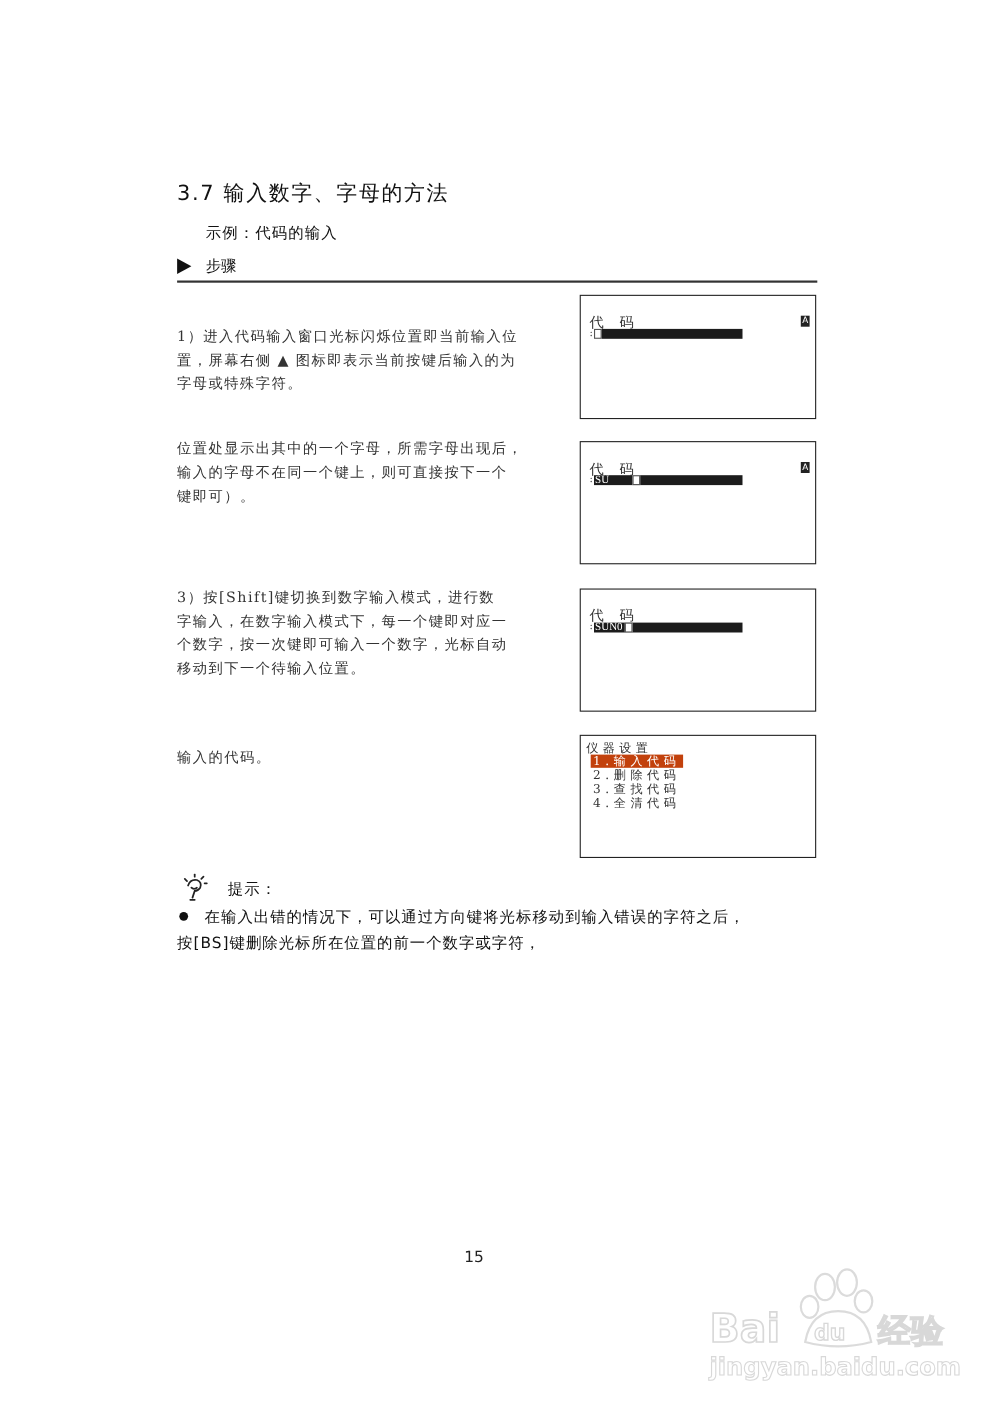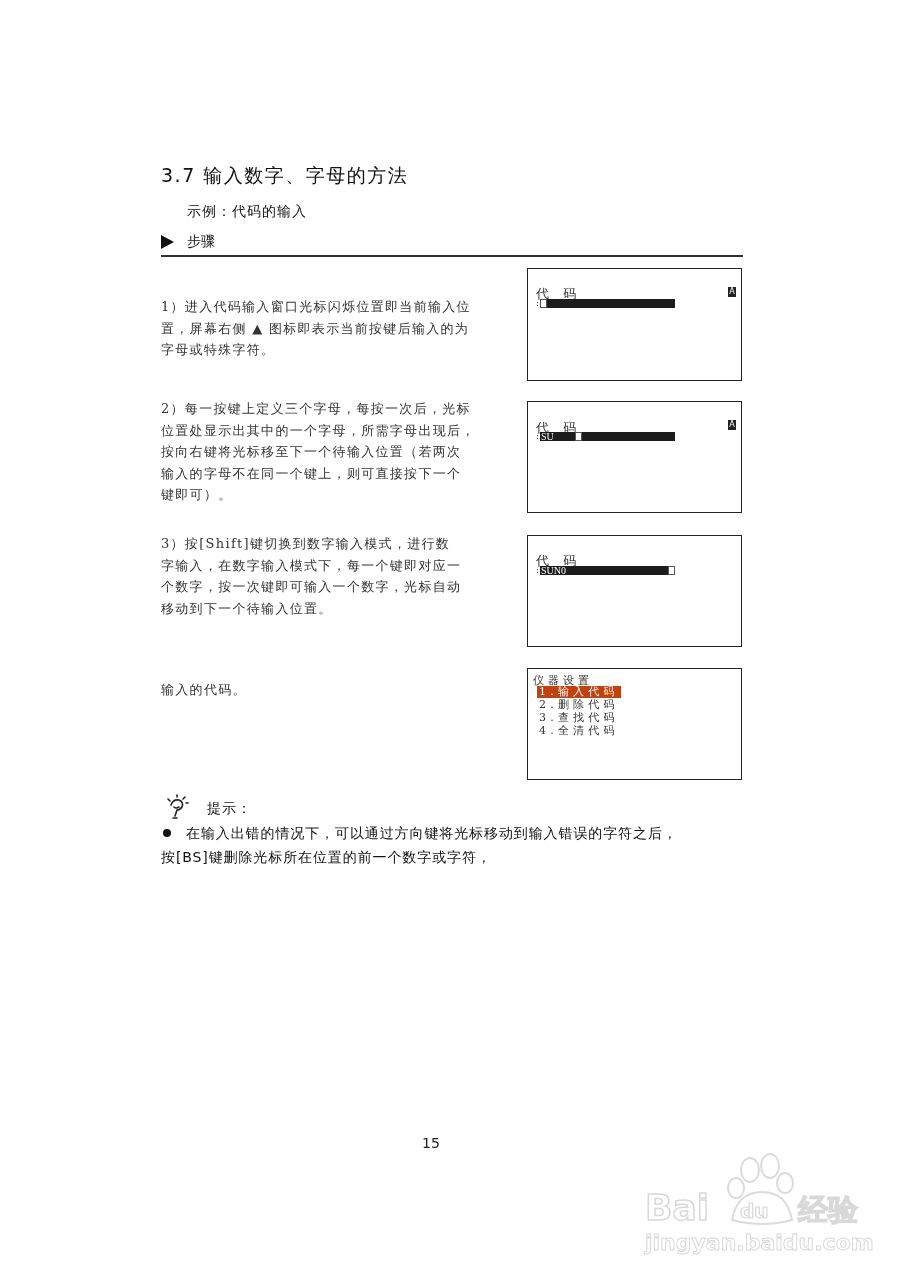--- a/index.html
+++ b/index.html
@@ -72,23 +72,21 @@
   <div class="field" style="top:30px;">
     <span class="colon">:</span>
     <span class="cursor"></span>
     <span class="bar" style="width:128px;">
       <span class="txt"></span>
     </span>
   </div>
 </div>
 
 <div class="abs step-text" style="top:398px;">
-  <div>2）每一按键上定义三个字母，每按一次后，光标</div>
   <div>位置处显示出其中的一个字母，所需字母出现后，</div>
-  <div>按向右键将光标移至下一个待输入位置（若两次</div>
   <div>输入的字母不在同一个键上，则可直接按下一个</div>
   <div>键即可）。</div>
 </div>
 <div class="abs lcd" style="top:401px;height:110px;">
   <div class="label" style="top:20px;">代 码</div>
   <div class="mode" style="top:18px;">A</div>
   <div class="field" style="top:30px;">
     <span class="colon">:</span>
     <span class="bar" style="width:135px;gap:20px;">
       <span class="txt">SU</span>
@@ -100,21 +98,21 @@
 <div class="abs step-text" style="top:533px;">
   <div>3）按[Shift]键切换到数字输入模式，进行数</div>
   <div>字输入，在数字输入模式下，每一个键即对应一</div>
   <div>个数字，按一次键即可输入一个数字，光标自动</div>
   <div>移动到下一个待输入位置。</div>
 </div>
 <div class="abs lcd" style="top:535px;height:110px;">
   <div class="label" style="top:19px;">代 码</div>
   <div class="field" style="top:30px;">
     <span class="colon">:</span>
-    <span class="bar" style="width:135px;justify-content:space-between;">
+    <span class="bar" style="width:135px;">
       <span class="txt">SUN0</span>
       <span class="cursor" style="margin-left:2px;"></span>
     </span>
   </div>
 </div>
 
 <div class="abs step-text" style="top:679px;">
   <div>输入的代码。</div>
 </div>
 <div class="abs lcd" style="top:668px;height:110px;">

